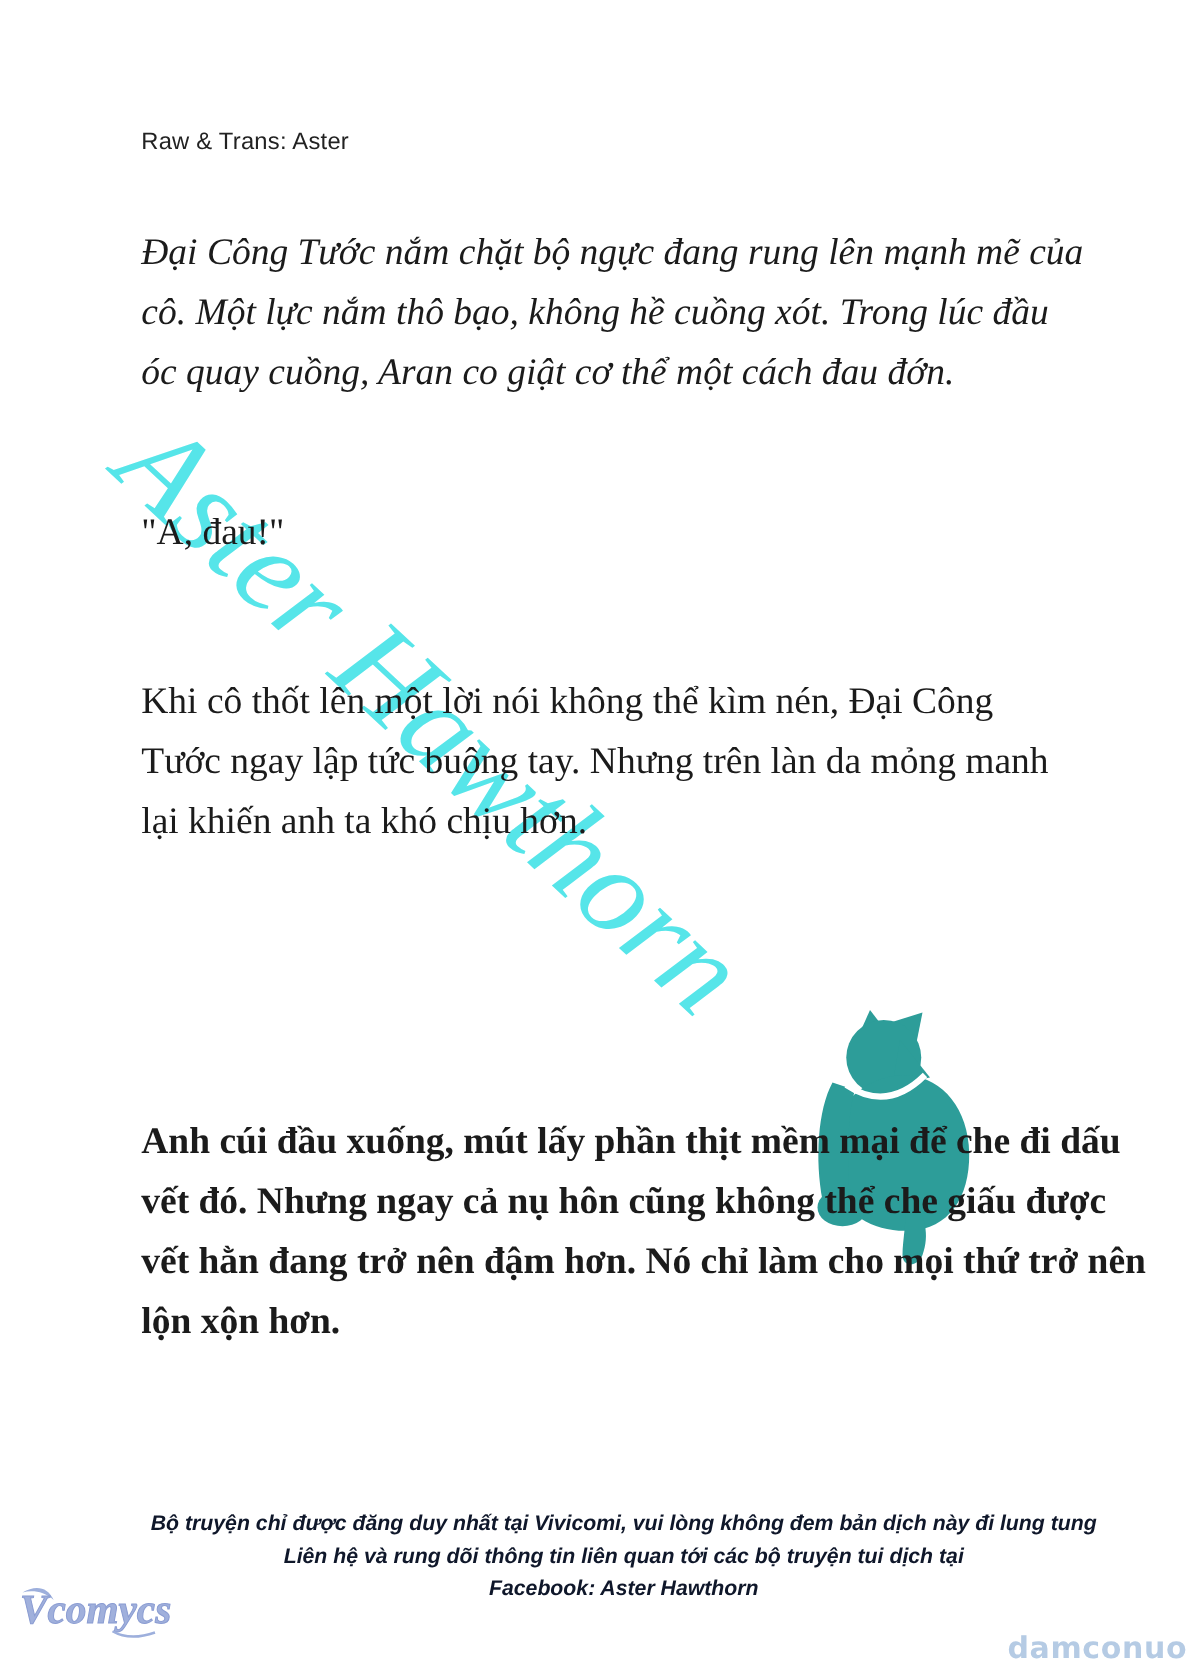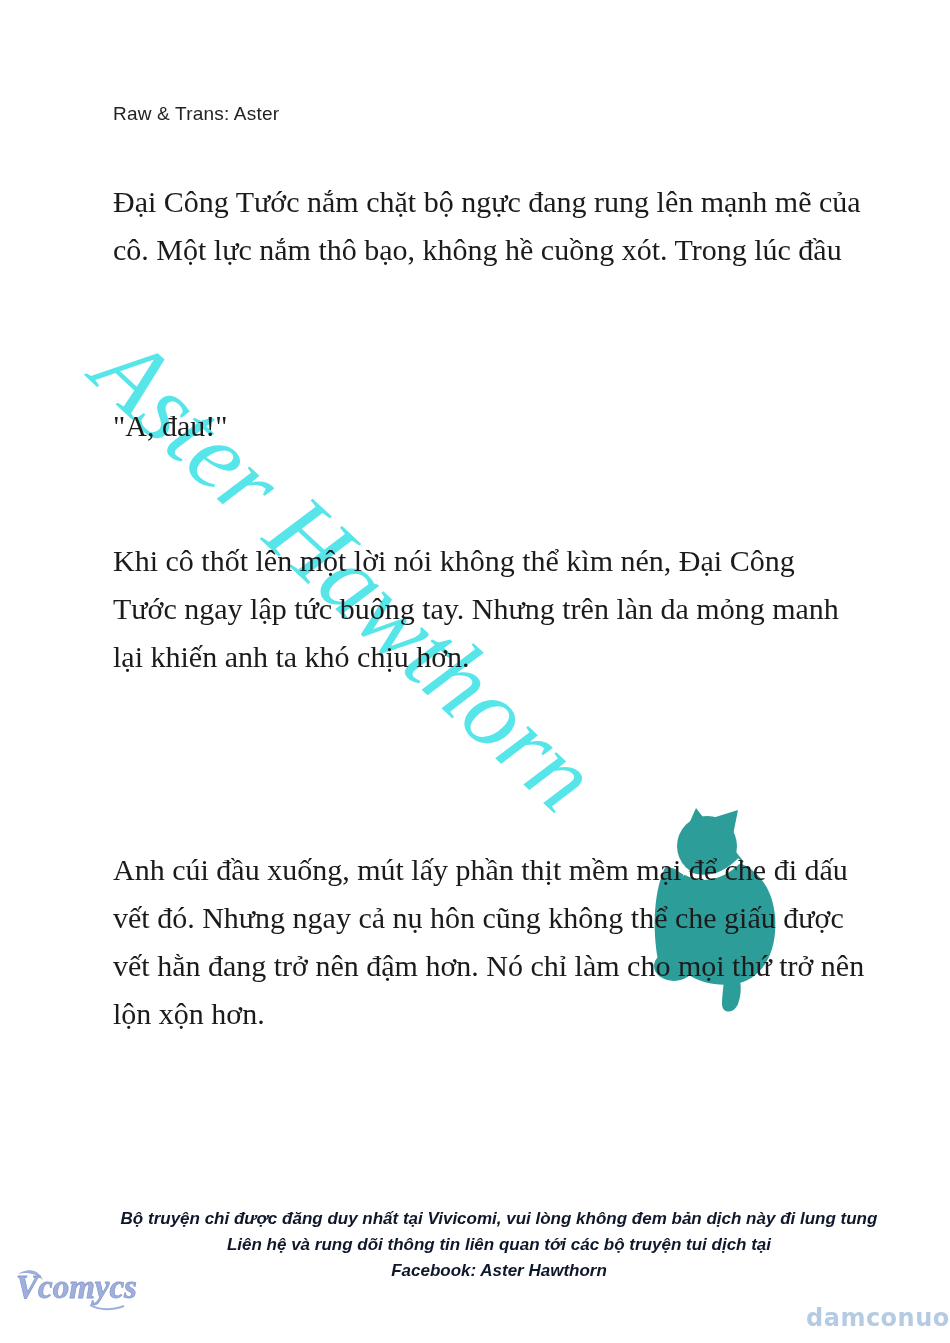--- a/index.html
+++ b/index.html
@@ -35,24 +35,24 @@
   }
   
   .bodytext{
     z-index:2;
     left:113px;width:760px;
     font-size:30px;color:#1b1b1b;
   }
   .bodytext .line{
     height:48px;line-height:48px;white-space:nowrap;
   }
-  .p1{top:178px;}
+  .p1{top:178px;font-style:italic;}
   .pq{top:402px;}
   .p2{top:537px;}
-  .p3{top:846px;}
+  .p3{top:889px;font-weight:bold;}
   
   .footer{
     left:0;top:1206px;width:950px;
     text-align:center;
     font-family:"Liberation Sans", sans-serif;
     font-style:italic;font-weight:bold;
     font-size:17px;line-height:26px;
     color:#47833a;
     z-index:2;
   }
@@ -88,20 +88,21 @@
       <ellipse cx="24" cy="158" rx="20" ry="15"></ellipse>
       <path d="M80,150 C90,164 94,180 88,196 C84,206 72,206 72,196 C72,184 76,166 74,152 Z"></path>
     </g>
     <path d="M27,60 Q60,82 90,52" stroke="#ffffff" stroke-width="5" fill="none"></path>
   </svg>
 </div>
 
 <div class="abs bodytext p1">
   <div class="line">Đại Công Tước nắm chặt bộ ngực đang rung lên mạnh mẽ của</div>
   <div class="line">cô. Một lực nắm thô bạo, không hề cuồng xót. Trong lúc đầu</div>
+  <div class="line">óc quay cuồng, Aran co giật cơ thể một cách đau đớn.</div>
 </div>
 
 <div class="abs bodytext pq">
   <div class="line">"A, đau!"</div>
 </div>
 
 <div class="abs bodytext p2">
   <div class="line">Khi cô thốt lên một lời nói không thể kìm nén, Đại Công</div>
   <div class="line">Tước ngay lập tức buông tay. Nhưng trên làn da mỏng manh</div>
   <div class="line">lại khiến anh ta khó chịu hơn.</div>

